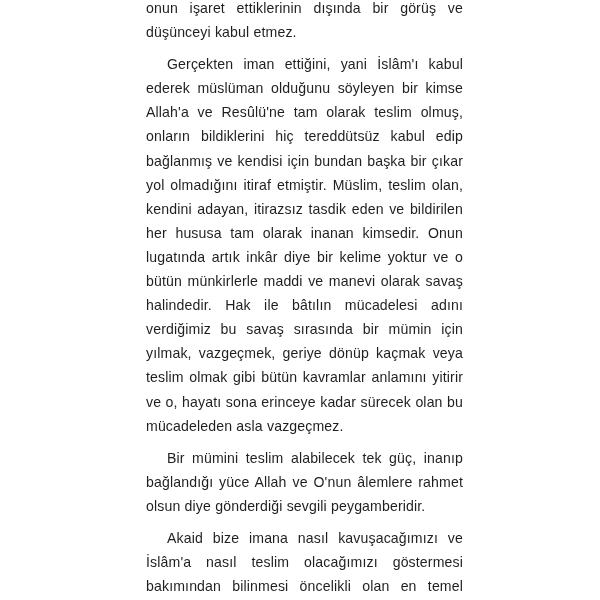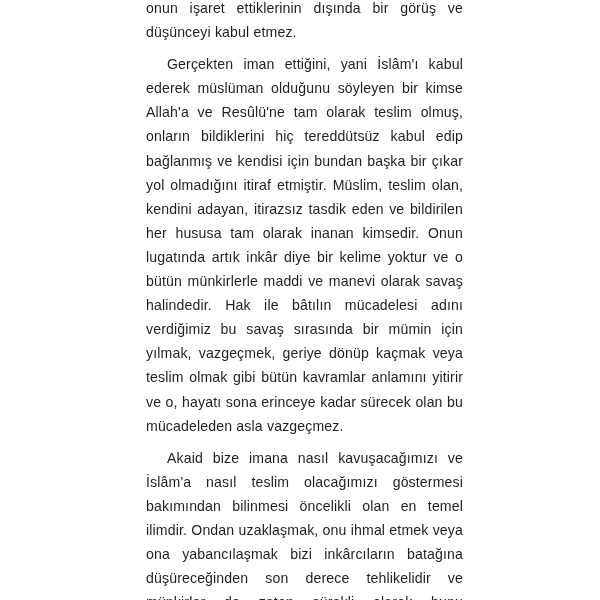--- a/index.html
+++ b/index.html
@@ -69,17 +69,18 @@
 </head>
 <body>
 
 <div class="page">
   <div class="text-column">
 
     <p class="para">onun işaret ettiklerinin dışında bir görüş ve düşünceyi kabul etmez.</p>
 
     <p class="para indent">Gerçekten iman ettiğini, yani İslâm'ı kabul ederek müslüman olduğunu söyleyen bir kimse Allah'a ve Resûlü'ne tam olarak teslim olmuş, onların bildiklerini hiç tereddütsüz kabul edip bağlanmış ve kendisi için bundan başka bir çıkar yol olmadığını itiraf etmiştir. Müslim, teslim olan, kendini adayan, itirazsız tasdik eden ve bildirilen her hususa tam olarak inanan kimsedir. Onun lugatında artık inkâr diye bir kelime yoktur ve o bütün münkirlerle maddi ve manevi olarak savaş halindedir. Hak ile bâtılın mücadelesi adını verdiğimiz bu savaş sırasında bir mümin için yılmak, vazgeçmek, geriye dönüp kaçmak veya teslim olmak gibi bütün kavramlar anlamını yitirir ve o, hayatı sona erinceye kadar sürecek olan bu mücadeleden asla vazgeçmez.</p>
 
+    <p class="para indent">Bir mümini teslim alabilecek tek güç, inanıp bağlandığı yüce Allah ve O'nun âlemlere rahmet olsun diye gönderdiği sevgili peygamberidir.</p>
 
     <p class="para indent">Akaid bize imana nasıl kavuşacağımızı ve İslâm'a nasıl teslim olacağımızı göstermesi bakımından bilinmesi öncelikli olan en temel ilimdir. Ondan uzaklaşmak, onu ihmal etmek veya ona yabancılaşmak bizi inkârcıların batağına düşüreceğinden son derece tehlikelidir ve münkirler de zaten sürekli olarak bunu sağlamaya çalışırlar. Kendi inancıyla ilgili gerçekleri öğrenemeyen nesillerin başka inançlara kapılması mümkündür ve bütün insanlarda ortak bir duygu olan inanma ihtiyacı asla boşluk kabul etmez.</p>
 
   </div>
 </div>
 
 </body></html>

